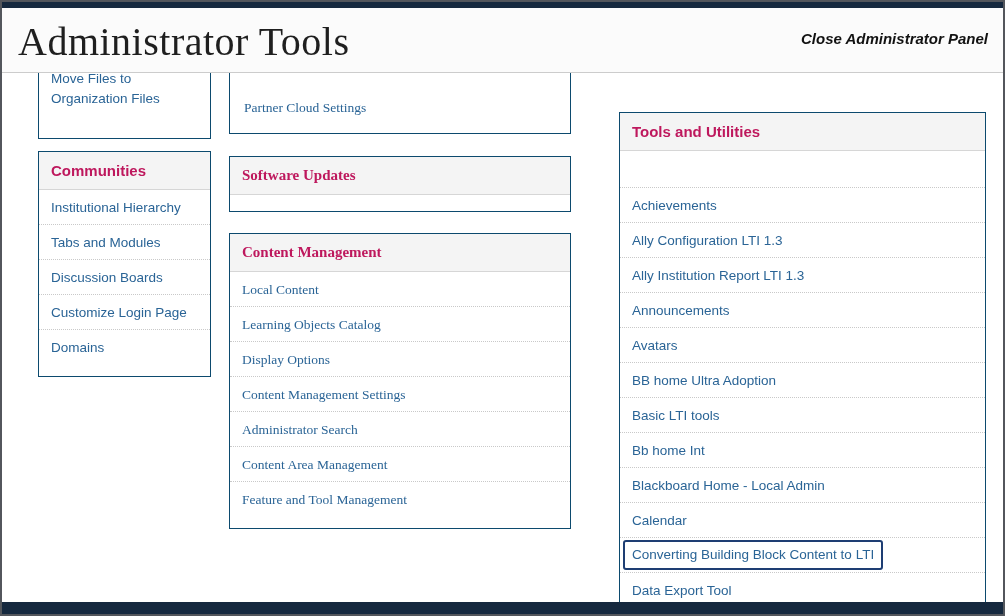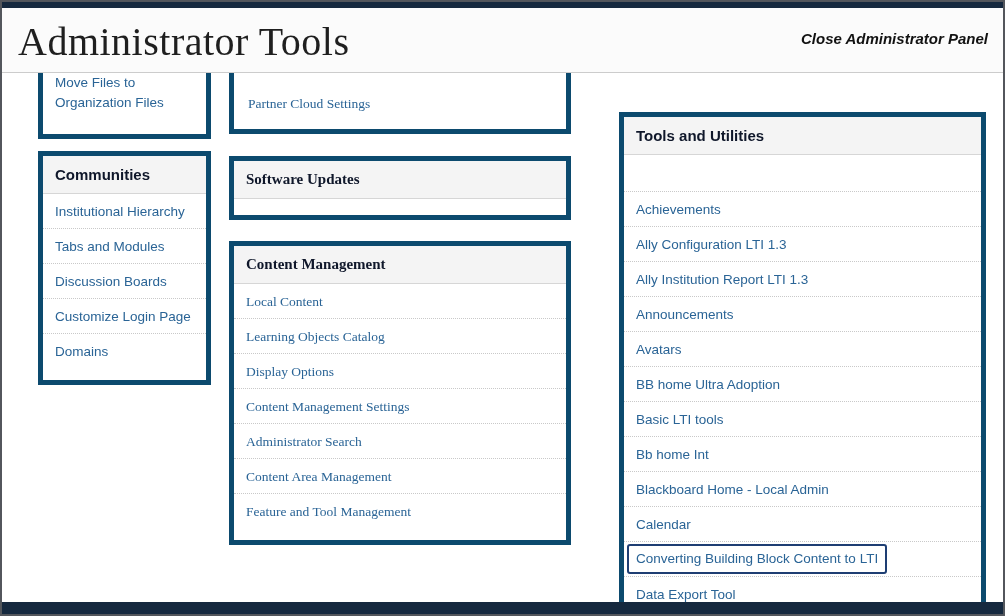--- a/index.html
+++ b/index.html
@@ -25,24 +25,24 @@
     font-size:15px; font-weight:bold; color:#121212; cursor:pointer; white-space:nowrap;font-style:italic;
   }
 
   .main { position:absolute; top:71px; bottom:12px; left:0; right:0; overflow:hidden; background:#ffffff; }
 
   .col { position:absolute; top:0; }
   .col-left  { left:36px;  width:173px; }
   .col-mid   { left:227px; width:342px;font-family:Liberation Serif, serif; }
   .col-right { left:617px; width:367px; }
 
-  .panel { border:5px solid #0c4a6e; background:#ffffff; box-sizing:border-box; }
+  .panel { border:1px solid #0c4a6e; background:#ffffff; box-sizing:border-box; }
   .panel-header {
     background:#f4f4f4; border-bottom:1px solid #d6d6d6;
-    padding:9px 12px; font-size:15px; font-weight:bold; color:#0f172a; line-height:19px;
+    padding:9px 12px; font-size:15px; font-weight:bold; color:#be185d; line-height:19px;
   }
   .panel-body { padding-bottom:0; }
   .pad-bottom { padding-bottom:12px; }
 
   .link-row { padding:7px 12px; border-bottom:1px dotted #c9c9c9; line-height:19px; }
   .panel-body > .link-row:last-child { border-bottom:none; }
   .keep-sep > .link-row:last-child { border-bottom:1px dotted #c9c9c9; }
   .link { color:#2a6496; font-size:13.5px; text-decoration:none; line-height:19px; cursor:pointer; }
 
   

